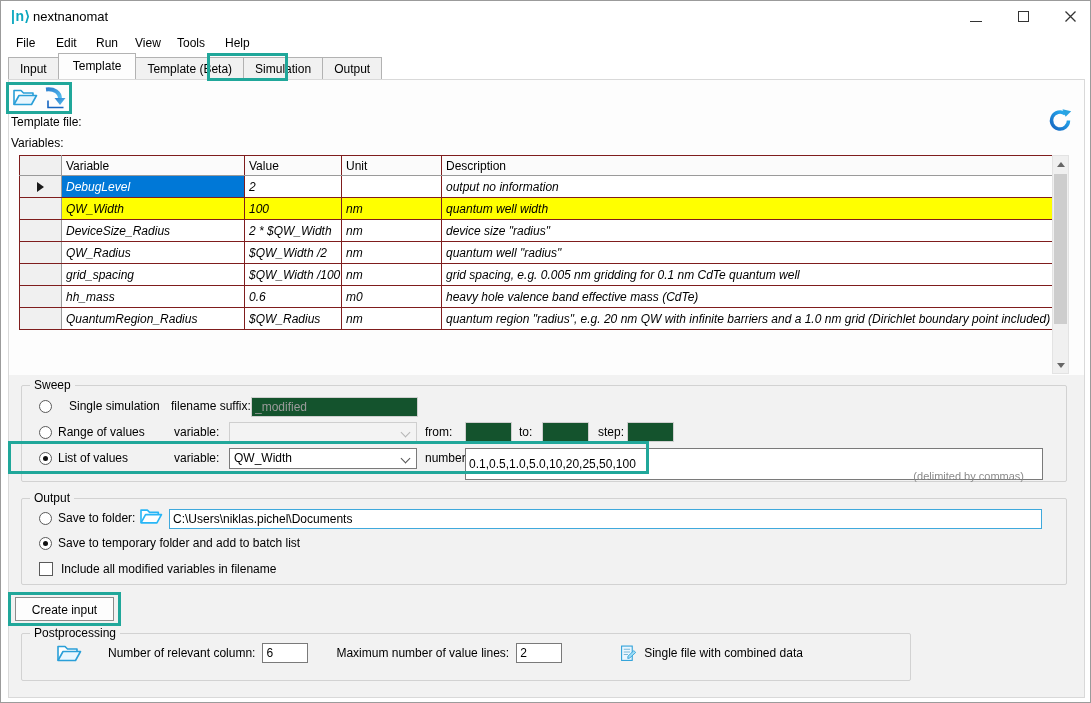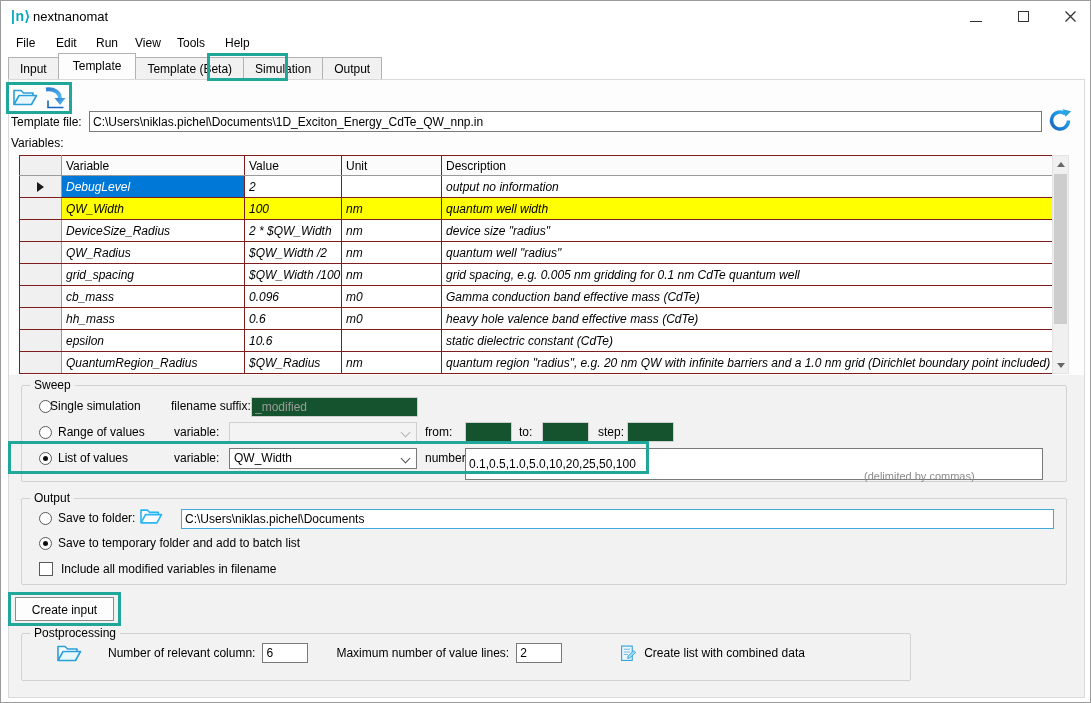--- a/index.html
+++ b/index.html
@@ -31,21 +31,21 @@
 
   .bottom-panel { position:absolute; left:8px; top:374px; width:1075px; height:322px; background:#f2f2f2; }
 
   
   .ann { position:absolute; border:3px solid #20a79a; pointer-events:none; z-index:20; }
 
   
   .tbox { position:absolute; border:1px solid #7a7a7a; background:#fff; font-family:"Liberation Sans",sans-serif;
           font-size:12px; padding:1px 3px; color:#000; }
   .tbox.dis { background:#14532d; border-color:#cfcfcf; color:#9b9b9b; }
-  .tbox.blue { border-color:#3fa9dc;margin-left:12px; }
+  .tbox.blue { border-color:#3fa9dc; }
   .combo { position:absolute; border:1px solid #7a7a7a; background:#fff; padding:2px 18px 2px 4px; overflow:hidden; white-space:nowrap; }
   .combo::after { content:""; position:absolute; right:7px; top:6px; width:6px; height:6px;
                   border-right:1.6px solid #555; border-bottom:1.6px solid #555; transform:rotate(45deg); }
   .combo.dis { background:#f3f3f3; border-color:#cfcfcf; }
   .combo.dis::after { border-color:#b5b5b5; }
 
   .radio { position:absolute; width:13px; height:13px; border:1px solid #5a5a5a; border-radius:50%; background:#fff; }
   .radio.checked::after { content:""; position:absolute; left:3px; top:3px; width:5px; height:5px; border-radius:50%; background:#111; }
   .checkbox { position:absolute; width:14px; height:14px; border:1px solid #5a5a5a; background:#fff; }
 
@@ -69,21 +69,21 @@
   
   .vscroll { position:absolute; left:1051px; top:154px; width:17px; height:219px; background:#f0f0f0; border:1px solid #e3e3e3; }
   .sb-up, .sb-down { position:absolute; left:0; width:15px; height:16px; }
   .sb-up { top:0; } .sb-down { bottom:0; }
   .sb-up::after { content:""; position:absolute; left:4px; top:6px; width:0; height:0;
                   border-left:4px solid transparent; border-right:4px solid transparent; border-bottom:5px solid #666; }
   .sb-down::after { content:""; position:absolute; left:4px; top:6px; width:0; height:0;
                   border-left:4px solid transparent; border-right:4px solid transparent; border-top:5px solid #666; }
   .sb-thumb { position:absolute; left:1px; top:18px; width:13px; height:150px; background:#cdcdcd; }
 
-  .note { position:absolute; color:#8a8a8a; font-size:11px; text-align:left; }
+  .note { position:absolute; color:#8a8a8a; font-size:11px; text-align:right; }
 
   .push-btn { position:absolute; left:14px; top:596px; width:99px; height:24px; background:#fdfdfd;
               border:1px solid #8c8c8c; font-family:"Liberation Sans",sans-serif; font-size:12px; text-align:center; line-height:22px; }
 
   .pp-row { position:absolute; left:55px; top:640px; height:24px; display:flex; align-items:center; }
   .pp-box { width:46px; height:20px; border:1px solid #7a7a7a; background:#fff; font-family:"Liberation Sans",sans-serif; font-size:12px; padding:1px 3px; }
   .icon { display:inline-block; line-height:0; }
 </style>
 </head>
 <body>
@@ -128,21 +128,20 @@
             <stop offset="1" stop-color="#55c0f0"></stop>
           </linearGradient>
         </defs>
       <path d="M3 3.5 c8.5 -1 14 3 14 9.5" fill="none" stroke="url(#ig)" stroke-width="4"></path>
       <polygon points="11.5,12 22.5,12 17,19" fill="url(#ig)"></polygon>
       <path d="M5 14.5 v7 h15.5" fill="none" stroke="#1565c0" stroke-width="1.6"></path>
     </svg>
   </span>
 
   <span class="lbl" style="left:10px;top:114px">Template file:</span>
-  <input class="tbox" style="left: 88px; top: 110px; width: 953px; height: 21px;" value="C:\Users\niklas.pichel\Documents\1D_Exciton_Energy_CdTe_QW_nnp.in">
   <span class="abs icon" style="left:1046px;top:106px">
     <svg width="26" height="26" viewBox="0 0 26 26">
       <defs>
           <linearGradient id="rg" x1="0" y1="1" x2="1" y2="0">
         <stop offset="0" stop-color="#1565c0"></stop>
             <stop offset="1" stop-color="#29b6f6"></stop>
           </linearGradient>
         </defs>
       <path d="M21.5 13.5 a8.5 8.5 0 1 1 -3.2 -6.6" fill="none" stroke="url(#rg)" stroke-width="3.4"></path>
       <polygon points="15.5,2.2 24.2,4.3 18.6,9.8" fill="#2aa3e0"></polygon>
@@ -200,59 +199,45 @@
         </tr>
         <tr>
           <td class="rowsel"></td>
           <td>grid_spacing</td>
           <td>$QW_Width /100</td>
           <td>nm</td>
           <td>grid spacing, e.g. 0.005 nm gridding for 0.1 nm CdTe quantum well</td>
         </tr>
         <tr>
           <td class="rowsel"></td>
-          <td>cb_mass</td>
-          <td>0.096</td>
-          <td>m0</td>
-          <td>Gamma conduction band effective mass (CdTe)</td>
-        </tr>
-        <tr>
-          <td class="rowsel"></td>
           <td>hh_mass</td>
           <td>0.6</td>
           <td>m0</td>
           <td>heavy hole valence band effective mass (CdTe)</td>
-        </tr>
-        <tr>
-          <td class="rowsel"></td>
-          <td>epsilon</td>
-          <td>10.6</td>
-          <td></td>
-          <td>static dielectric constant (CdTe)</td>
         </tr>
         <tr>
           <td class="rowsel"></td>
           <td>QuantumRegion_Radius</td>
           <td>$QW_Radius</td>
           <td>nm</td>
           <td>quantum region "radius", e.g. 20 nm QW with infinite barriers and a 1.0 nm grid (Dirichlet boundary point included)</td>
         </tr>
       </tbody>
   </table>
   <div class="vscroll">
     <span class="sb-up"></span>
     <span class="sb-thumb"></span>
     <span class="sb-down"></span>
   </div>
 
   <div class="group" style="left:20px;top:384px;width:1046px;height:97px">
     <span class="gtitle">Sweep</span>
   </div>
   <span class="radio" style="left:38px;top:399px"></span>
-  <span class="lbl" style="left:49px;top:398px">Single simulation</span>
+  <span class="lbl" style="left:68px;top:398px">Single simulation</span>
   <span class="lbl" style="left:170px;top:398px">filename suffix:</span>
   <input class="tbox dis" style="left: 250px; top: 396px; width: 167px; height: 20px;" value="_modified">
 
   <span class="radio" style="left:38px;top:425px"></span>
   <span class="lbl" style="left:57px;top:424px">Range of values</span>
   <span class="lbl" style="left:173px;top:424px">variable:</span>
   <div class="combo dis" style="left:228px;top:421px;width:188px;height:21px"></div>
   <span class="lbl" style="left:424px;top:424px">from:</span>
   <input class="tbox dis" style="left: 464px; top: 421px; width: 47px; height: 20px;" value="">
   <span class="lbl" style="left:518px;top:424px">to:</span>
@@ -303,21 +288,21 @@
     <input class="pp-box" style="margin-left: 7px;" value="6">
     <span style="margin-left:28px">Maximum number of value lines:</span>
     <input class="pp-box" style="margin-left: 7px;" value="2">
     <span class="icon" style="margin-left:58px">
       <svg width="17" height="17" viewBox="0 0 16 16">
         <rect x="1.5" y="1" width="10" height="13.5" fill="#eaf6fe" stroke="#2a9fd8"></rect>
         <path d="M3.5 4 h6 M3.5 6.5 h6 M3.5 9 h4" stroke="#7ab8d8" stroke-width="1"></path>
         <path d="M7.5 10.5 L13 5.3 L14.8 7 L9.2 12.2 L7.3 12.7 Z" fill="#9fdcf5" stroke="#2a9fd8" stroke-width="0.8"></path>
       </svg>
     </span>
-    <span style="margin-left:7px">Create list with combined data</span>
+    <span style="margin-left:7px">Single file with combined data</span>
   </div>
 
   <div class="ann" style="left:206px;top:52px;width:81px;height:28px"></div>
   <div class="ann" style="left:5px;top:81px;width:66px;height:32px"></div>
   <div class="ann" style="left:7px;top:440px;width:641px;height:33px"></div>
   <div class="ann" style="left:7px;top:591px;width:113px;height:34px"></div>
 
 </div>
 
 </body></html>

